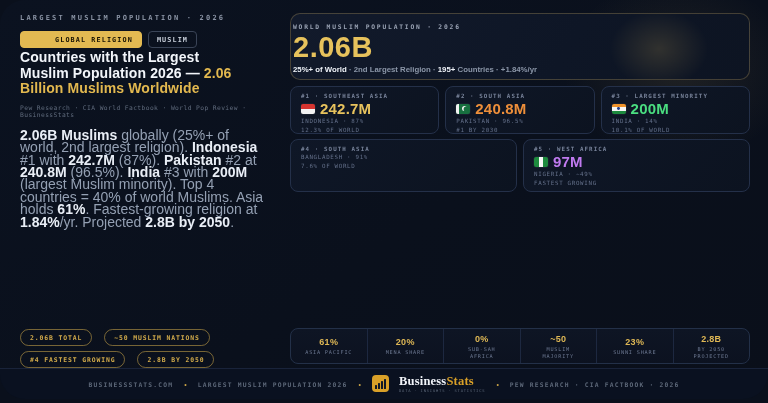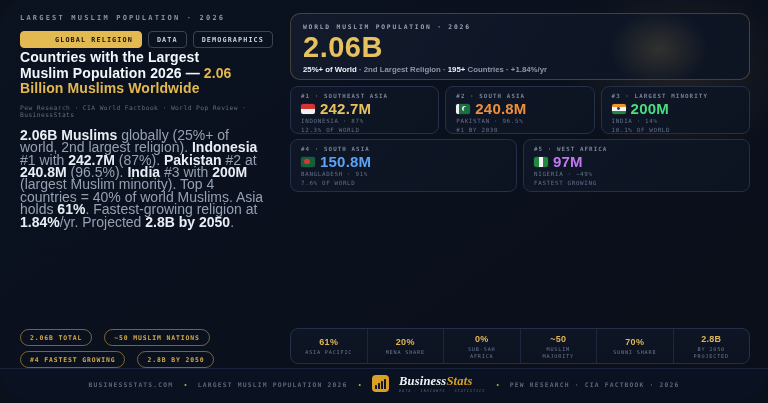--- a/index.html
+++ b/index.html
@@ -29,21 +29,21 @@
 
   .badges { position:absolute; left:20px; top:329px; width:250px; display:flex; flex-wrap:wrap; gap:5px 12px; }
   .badge { font-family:"DejaVu Sans Mono",monospace; font-size:6.4px; font-weight:bold; letter-spacing:0.9px;
     color:#d2ab4b; border:1px solid rgba(210,171,75,0.55); border-radius:9px; padding:3.5px 9px; white-space:nowrap; }
 
   
   .right-col { position:absolute; left:290px; top:0; width:460px; }
 
   .hero { position:absolute; left:0; top:13px; width:460px; height:67px; border-radius:10px;
     border:1px solid rgba(195,165,95,0.30); background:linear-gradient(120deg,#121a2b 0%,#0e1626 60%,#0d1422 100%);
-    padding:9px 12px; overflow:hidden; }
+    padding:9px 2px; overflow:hidden; }
   .hero::after { content:""; position:absolute; right:20px; top:-20px; width:140px; height:110px;
     background:radial-gradient(closest-side, rgba(224,188,98,0.17), rgba(224,188,98,0) 70%); pointer-events:none; }
   .hero-caption { font-family:"DejaVu Sans Mono",monospace; font-size:6.3px; font-weight:bold; letter-spacing:1.8px; color:#9aa3b4; }
   .hero-value { margin-top:2px; font-size:29px; font-weight:bold; color:#e7c25c; letter-spacing:0.5px; line-height:31px; }
   .hero-meta { margin-top:2px; font-size:7.8px; color:#8b96a8;font-weight:bold; }
   .hero-meta b { color:#eef2f8; }
 
   .cards-row { position:absolute; left:0; display:flex; gap:6px; width:460px; }
   .row1 { top:86px; }
   .row2 { top:139px; }
@@ -78,41 +78,40 @@
   .stat-cell:last-child { border-right:none; }
   .stat-value { font-size:9px; font-weight:bold; color:#dfb855; letter-spacing:0.3px; }
   .stat-label { font-family:"DejaVu Sans Mono",monospace; font-size:5.2px; letter-spacing:0.8px; color:#6b7790;
     text-align:center; line-height:7px; margin-top:2px; text-transform:uppercase; max-width:54px; }
 
   
   .footer { position:absolute; left:0; bottom:0; width:768px; height:31px; border-top:1px solid #19233a;
     background:#0a1120; display:flex; align-items:center; justify-content:center; gap:11px; }
   .foot-text { font-family:"DejaVu Sans Mono",monospace; font-size:6.3px; font-weight:bold; letter-spacing:1.2px; color:#5d6879; }
   .foot-dot { color:#c9a245; font-size:7px; }
-  .brand { display:flex; align-items:center; gap:10px;font-style:italic; }
+  .brand { display:flex; align-items:center; gap:10px; }
   .brand-logo { width:17px; height:17px; background:#d9a028; border-radius:4px; display:flex; align-items:flex-end; justify-content:center; gap:1.4px; padding:3.4px 3px; }
   .brand-logo i { display:block; width:2.4px; background:#101726; border-radius:0.5px; }
   .brand-logo i:nth-child(1){height:4px;} .brand-logo i:nth-child(2){height:6px;}
   .brand-logo i:nth-child(3){height:8px;} .brand-logo i:nth-child(4){height:10px;}
   .brand-text { display:flex; flex-direction:column; line-height:1; }
   .brand-word { font-family:"Liberation Serif",serif; font-weight:bold; font-size:12.5px; letter-spacing:0.2px; }
   .brand-word .bw { color:#f1f4f9; } .brand-word .bg { color:#d9a028; }
   .brand-tag { font-family:"DejaVu Sans Mono",monospace; font-size:3.8px; letter-spacing:0.8px; color:#5d6879; margin-top:2px; }
 </style>
 </head>
 <body>
 
 <div class="stage">
 
   <div class="left-col">
     <div class="kicker">LARGEST MUSLIM POPULATION · 2026</div>
     <div class="tags">
         <span class="tag tag-solid">GLOBAL RELIGION</span>
-        <span class="tag tag-outline">DATA</span>
-        <span class="tag tag-outline">DEMOGRAPHICS</span>
+        <span class="tag tag-outline">MUSLIM</span>
       </div>
     <h1 class="title"><span class="t-white">Countries with the Largest Muslim Population 2026 — </span><span class="t-gold">2.06 Billion Muslims Worldwide</span></h1>
     <div class="sources">Pew Research · CIA World Factbook · World Pop Review · BusinessStats</div>
     <p class="summary"><b>2.06B Muslims</b><span> globally (25%+ of world, 2nd largest religion). </span><b>Indonesia</b><span> #1 with </span><b>242.7M</b><span> (87%). </span><b>Pakistan</b><span> #2 at </span><b>240.8M</b><span> (96.5%). </span><b>India</b><span> #3 with </span><b>200M</b><span> (largest Muslim minority). Top 4 countries = 40% of world Muslims. Asia holds </span><b>61%</b><span>. Fastest-growing religion at </span><b>1.84%</b><span>/yr. Projected </span><b>2.8B by 2050</b><span>.</span></p>
   </div>
   <div class="badges">
       <span class="badge">2.06B TOTAL</span>
       <span class="badge">~50 MUSLIM NATIONS</span>
       <span class="badge">#4 FASTEST GROWING</span>
       <span class="badge">2.8B BY 2050</span>
@@ -149,24 +148,20 @@
             <span class="fl fl-india"></span>
             <span class="card-value" style="color: rgb(74, 222, 128);">200M</span>
           </div>
           <div class="card-sub">INDIA · 14%</div>
           <div class="card-sub">10.1% OF WORLD</div>
         </div>
       </div>
     <div class="cards-row row2">
         <div class="card">
           <div class="card-rank">#4 · SOUTH ASIA</div>
-          <div class="card-main">
-            <span class="fl fl-bangladesh"></span>
-            <span class="card-value" style="color: rgb(91, 163, 245);">150.8M</span>
-          </div>
           <div class="card-sub">BANGLADESH · 91%</div>
           <div class="card-sub">7.6% OF WORLD</div>
         </div>
         <div class="card">
           <div class="card-rank">#5 · WEST AFRICA</div>
           <div class="card-main">
             <span class="fl fl-nigeria"></span>
             <span class="card-value" style="color: rgb(192, 122, 240);">97M</span>
           </div>
           <div class="card-sub">NIGERIA · ~49%</div>
@@ -184,21 +179,21 @@
         </div>
         <div class="stat-cell">
           <div class="stat-value">0%</div>
           <div class="stat-label">SUB-SAH AFRICA</div>
         </div>
         <div class="stat-cell">
           <div class="stat-value">~50</div>
           <div class="stat-label">MUSLIM MAJORITY</div>
         </div>
         <div class="stat-cell">
-          <div class="stat-value">70%</div>
+          <div class="stat-value">23%</div>
           <div class="stat-label">SUNNI SHARE</div>
         </div>
         <div class="stat-cell">
           <div class="stat-value">2.8B</div>
           <div class="stat-label">BY 2050 PROJECTED</div>
         </div>
       </div>
   </div>
 
   <div class="footer">

